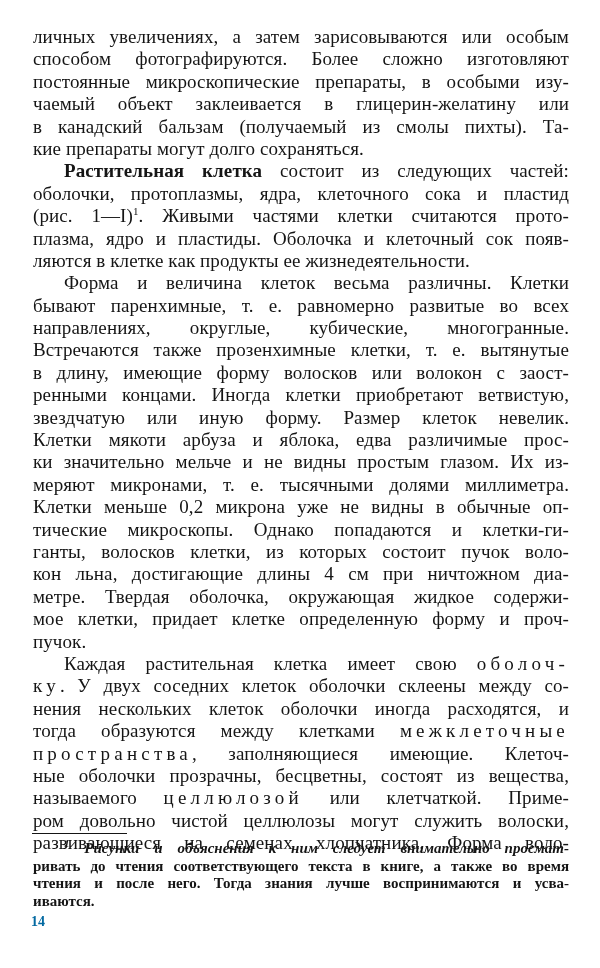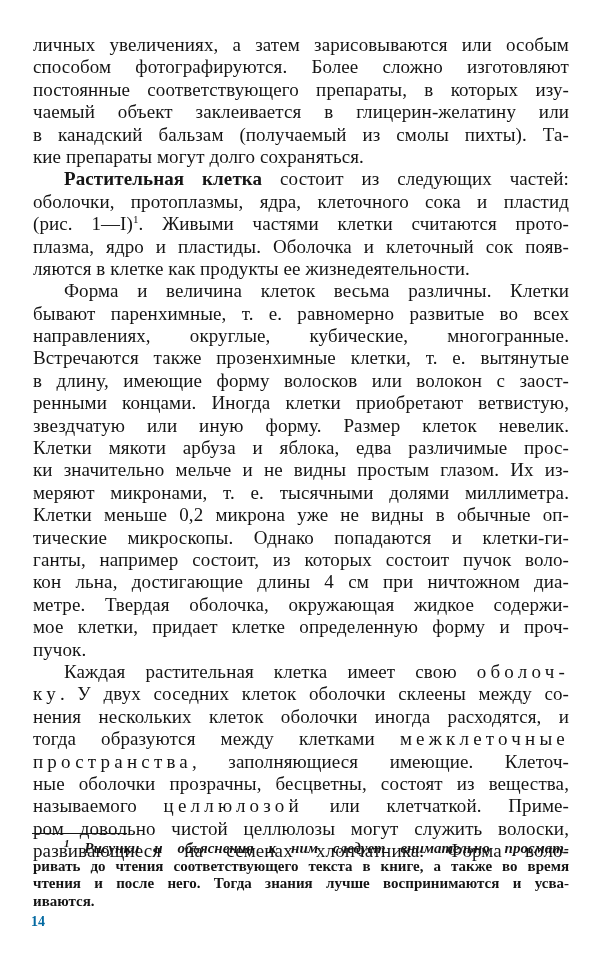--- a/index.html
+++ b/index.html
@@ -1,21 +1,20 @@
 <!DOCTYPE html>
 <html><head>
 <meta charset="utf-8">
 <style>
   html, body { margin: 0; padding: 0; background: #ffffff; }
   body { width: 600px; height: 968px; position: relative; overflow: hidden; }
   .page {
     position: absolute; left: 33px; top: 26px; width: 536px;
     font-family: "Liberation Serif", "DejaVu Serif", serif;
     color: #151515;
-    margin-top: 8px;
   }
   .line {
     height: 22.4px; line-height: 22.4px; font-size: 19px;
     white-space: nowrap; text-align: justify; text-align-last: justify;
     letter-spacing: 0.1px;
   }
   .line.last { text-align-last: left; }
   .line.indent { padding-left: 31px; }
   .bold { font-weight: bold; }
   .spaced { letter-spacing: 4.2px; }
@@ -38,21 +37,21 @@
     position: absolute; left: 31px; top: 914px;
     font-family: "Liberation Serif", serif; font-size: 14px; font-weight: bold; color: #0369a1;
   }
 </style>
 </head>
 <body>
 
 <div class="page">
   <div class="line">личных увеличениях, а затем зарисовываются или особым</div>
   <div class="line">способом фотографируются. Более сложно изготовляют</div>
-  <div class="line">постоянные соответствующего препараты, в которых изу-</div>
+  <div class="line">постоянные микроскопические препараты, в особыми изу-</div>
   <div class="line">чаемый объект заклеивается в глицерин-желатину или</div>
   <div class="line">в канадский бальзам (получаемый из смолы пихты). Та-</div>
   <div class="line last">кие препараты могут долго сохраняться.</div>
 
   <div class="line indent"><span class="bold">Растительная клетка</span><span> состоит из следующих частей:</span></div>
   <div class="line">оболочки, протоплазмы, ядра, клеточного сока и пластид</div>
   <div class="line"><span>(рис. 1—I)</span><sup>1</sup><span>. Живыми частями клетки считаются прото-</span></div>
   <div class="line">плазма, ядро и пластиды. Оболочка и клеточный сок появ-</div>
   <div class="line last">ляются в клетке как продукты ее жизнедеятельности.</div>
 
@@ -61,21 +60,21 @@
   <div class="line">направлениях, округлые, кубические, многогранные.</div>
   <div class="line">Встречаются также прозенхимные клетки, т. е. вытянутые</div>
   <div class="line">в длину, имеющие форму волосков или волокон с заост-</div>
   <div class="line">ренными концами. Иногда клетки приобретают ветвистую,</div>
   <div class="line">звездчатую или иную форму. Размер клеток невелик.</div>
   <div class="line">Клетки мякоти арбуза и яблока, едва различимые прос-</div>
   <div class="line">ки значительно мельче и не видны простым глазом. Их из-</div>
   <div class="line">меряют микронами, т. е. тысячными долями миллиметра.</div>
   <div class="line">Клетки меньше 0,2 микрона уже не видны в обычные оп-</div>
   <div class="line">тические микроскопы. Однако попадаются и клетки-ги-</div>
-  <div class="line">ганты, например состоит, из которых состоит пучок воло-</div>
+  <div class="line">ганты, волосков клетки, из которых состоит пучок воло-</div>
   <div class="line">кон льна, достигающие длины 4 см при ничтожном диа-</div>
   <div class="line">метре. Твердая оболочка, окружающая жидкое содержи-</div>
   <div class="line">мое клетки, придает клетке определенную форму и проч-</div>
   <div class="line last">пучок.</div>
 
   <div class="line indent"><span>Каждая растительная клетка имеет свою </span><span class="spaced">оболоч-</span></div>
   <div class="line"><span class="spaced">ку</span><span>. У двух соседних клеток оболочки склеены между со-</span></div>
   <div class="line">нения нескольких клеток оболочки иногда расходятся, и</div>
   <div class="line"><span>тогда образуются между клетками </span><span class="spaced">межклеточные</span></div>
   <div class="line"><span class="spaced">пространства</span><span>, заполняющиеся имеющие. Клеточ-</span></div>

